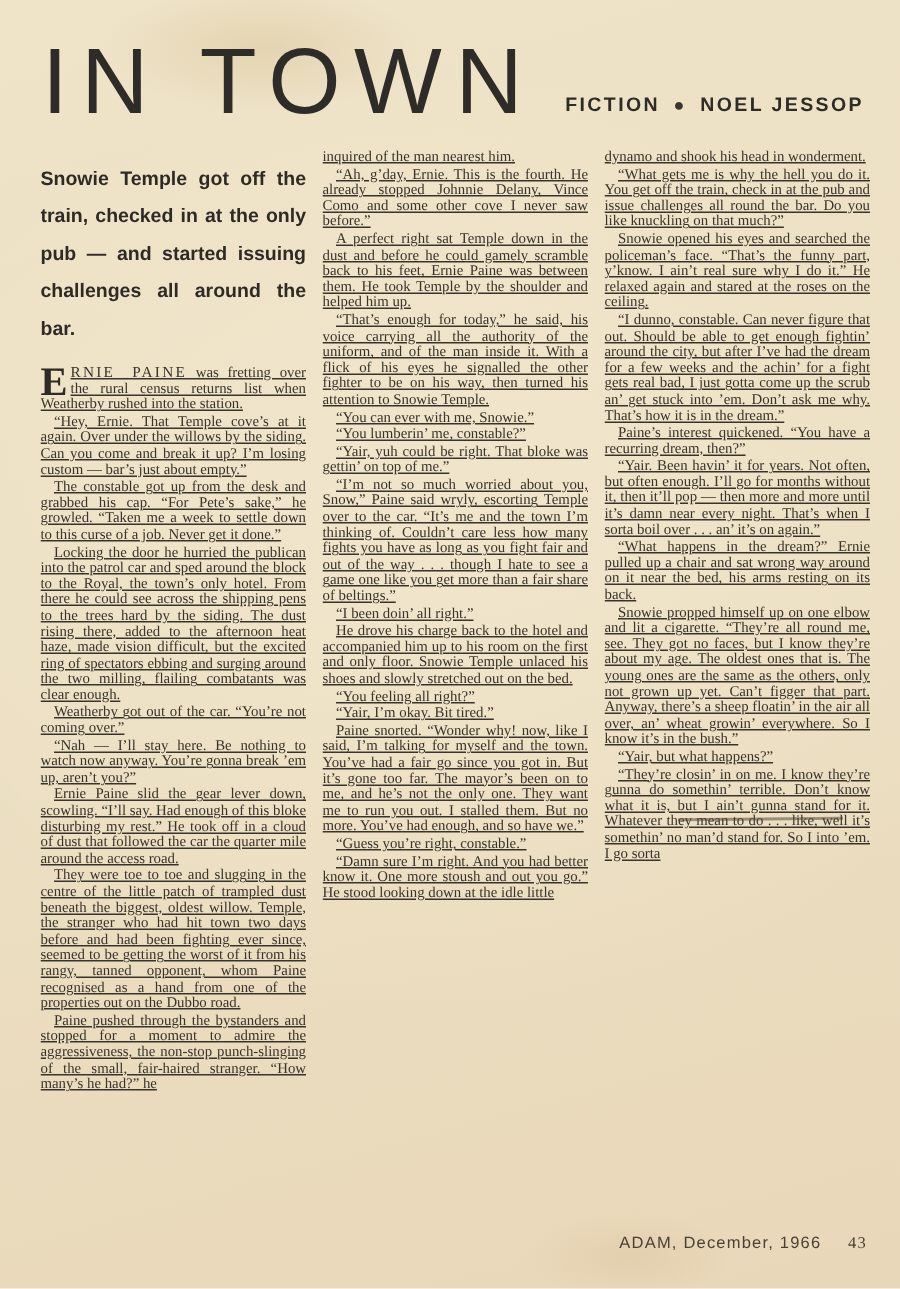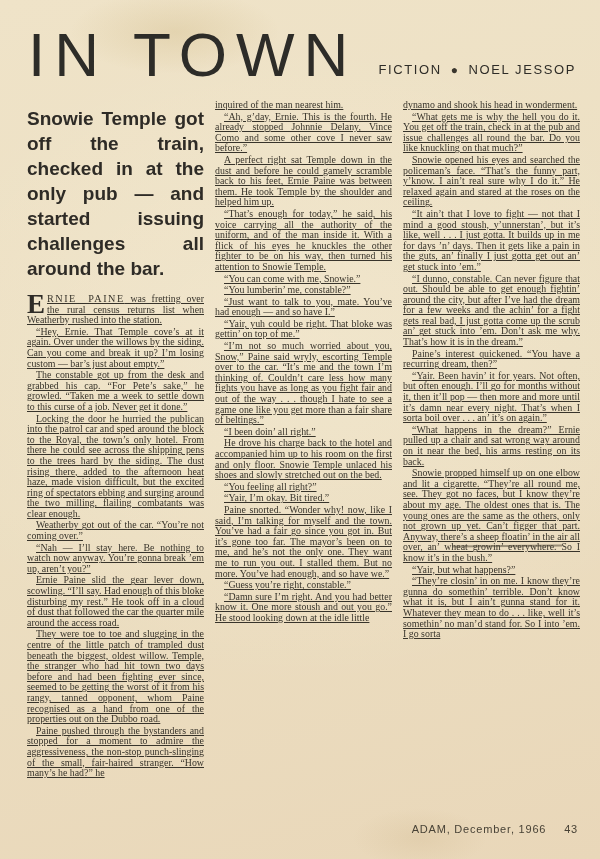--- a/index.html
+++ b/index.html
@@ -15,52 +15,52 @@
       radial-gradient(520px 420px at 300px 360px, rgba(255,250,235,0.22), rgba(0,0,0,0) 78%),
       linear-gradient(165deg, #efe3c8 0%, #ecdfc2 50%, #e9d7b9 100%);
   }
   .title {
     position:absolute; top:24px; left:28px; margin:0;
     font-family:"Liberation Sans", sans-serif; font-weight:200;
     font-size:62px; line-height:1; letter-spacing:9px; color:#2d2c28;
   }
   .kicker {
     position:absolute; top:62px; right:24px;
-    font-family:"Liberation Sans", sans-serif; font-weight:400;
+    font-family:"Liberation Sans", sans-serif; font-weight:700;
     font-size:13px; letter-spacing:1.6px; color:#2e2c27;
     display:flex; align-items:center; gap:9px; white-space:nowrap;
   }
   .kicker .bullet { font-size:12px; line-height:1; color:#3a362e; }
   .columns {
     position:absolute; left:27px; top:100px; width:553px; height:750px;
     display:flex; gap:11px; overflow:hidden;
   }
   .col { flex:1 1 0; min-width:0; overflow:hidden; }
   .standfirst {
     font-family:"Liberation Sans", sans-serif; font-weight:700;
-    font-size:19px; line-height:25px; text-align:justify;
+    font-size:13px; line-height:25px; text-align:justify;
     color:#2e2b26; margin:6px 0 13px 0;
   }
   .para {
     margin:0 0 1px 0; font-size:9.9px; line-height:10.6px;
     text-align:justify; color:#38342b; text-indent:9px;
     hyphens:auto;text-decoration:underline; -webkit-hyphens:auto;
   }
   .para.dropcap-para, .para.continuation { text-indent:0; }
   .dropcap {
     float:left; font-weight:700; font-size:27px; line-height:19px;
     padding:1px 2px 0 0; color:#2e2b26;
   }
   .lead-caps { letter-spacing:1.5px; word-spacing:4px; font-size:10.2px; font-weight:400; }
   .footer {
     position:absolute; right:22px; bottom:24px;
     font-family:"Liberation Sans", sans-serif; font-size:11px;
     color:#484236; letter-spacing:0.8px; white-space:nowrap;
   }
-  .footer .pageno { margin-left:14px; }
+  .footer .pageno { margin-left:14px;font-family:Liberation Serif, serif; }
   .ink-line {
     position:absolute; left:452px; top:545px; width:110px; height:1.5px;
     background:rgba(72,63,48,0.5); transform:rotate(-0.6deg);
   }
 </style>
 </head>
 <body>
 
 <div class="page">
 
@@ -82,39 +82,37 @@
         <p class="para">Weatherby got out of the car. “You’re not coming over.”</p>
         <p class="para">“Nah — I’ll stay here. Be nothing to watch now anyway. You’re gonna break ’em up, aren’t you?”</p>
         <p class="para">Ernie Paine slid the gear lever down, scowling. “I’ll say. Had enough of this bloke disturbing my rest.” He took off in a cloud of dust that followed the car the quarter mile around the access road.</p>
         <p class="para">They were toe to toe and slugging in the centre of the little patch of trampled dust beneath the biggest, oldest willow. Temple, the stranger who had hit town two days before and had been fighting ever since, seemed to be getting the worst of it from his rangy, tanned opponent, whom Paine recognised as a hand from one of the properties out on the Dubbo road.</p>
         <p class="para">Paine pushed through the bystanders and stopped for a moment to admire the aggressiveness, the non-stop punch-slinging of the small, fair-haired stranger. “How many’s he had?” he</p>
       </div>
     <div class="col">
         <p class="para continuation">inquired of the man nearest him.</p>
         <p class="para">“Ah, g’day, Ernie. This is the fourth. He already stopped Johnnie Delany, Vince Como and some other cove I never saw before.”</p>
         <p class="para">A perfect right sat Temple down in the dust and before he could gamely scramble back to his feet, Ernie Paine was between them. He took Temple by the shoulder and helped him up.</p>
-        <p class="para">“That’s enough for today,” he said, his voice carrying all the authority of the uniform, and of the man inside it. With a flick of his eyes he knuckles the other fighter to be on his way, then turned his attention to Snowie Temple.</p>
-        <p class="para">“You can come with me, Snowie.”</p>
+        <p class="para">“That’s enough for today,” he said, his voice carrying all the authority of the uniform, and of the man inside it. With a flick of his eyes he signalled the other fighter to be on his way, then turned his attention to Snowie Temple.</p>
+        <p class="para">“You can ever with me, Snowie.”</p>
         <p class="para">“You lumberin’ me, constable?”</p>
-        <p class="para">“Just want to talk to you, mate. You’ve had enough — and so have I.”</p>
         <p class="para">“Yair, yuh could be right. That bloke was gettin’ on top of me.”</p>
         <p class="para">“I’m not so much worried about you, Snow,” Paine said wryly, escorting Temple over to the car. “It’s me and the town I’m thinking of. Couldn’t care less how many fights you have as long as you fight fair and out of the way . . . though I hate to see a game one like you get more than a fair share of beltings.”</p>
         <p class="para">“I been doin’ all right.”</p>
         <p class="para">He drove his charge back to the hotel and accompanied him up to his room on the first and only floor. Snowie Temple unlaced his shoes and slowly stretched out on the bed.</p>
         <p class="para">“You feeling all right?”</p>
         <p class="para">“Yair, I’m okay. Bit tired.”</p>
         <p class="para">Paine snorted. “Wonder why! now, like I said, I’m talking for myself and the town. You’ve had a fair go since you got in. But it’s gone too far. The mayor’s been on to me, and he’s not the only one. They want me to run you out. I stalled them. But no more. You’ve had enough, and so have we.”</p>
         <p class="para">“Guess you’re right, constable.”</p>
         <p class="para">“Damn sure I’m right. And you had better know it. One more stoush and out you go.” He stood looking down at the idle little</p>
       </div>
     <div class="col">
         <p class="para continuation">dynamo and shook his head in wonderment.</p>
         <p class="para">“What gets me is why the hell you do it. You get off the train, check in at the pub and issue challenges all round the bar. Do you like knuckling on that much?”</p>
         <p class="para">Snowie opened his eyes and searched the policeman’s face. “That’s the funny part, y’know. I ain’t real sure why I do it.” He relaxed again and stared at the roses on the ceiling.</p>
-        <p class="para">“It ain’t that I love to fight — not that I mind a good stoush, y’unnerstan’, but it’s like, well . . . I just gotta. It builds up in me for days ’n’ days. Then it gets like a pain in the guts, an’ finally I just gotta get out an’ get stuck into ’em.”</p>
         <p class="para">“I dunno, constable. Can never figure that out. Should be able to get enough fightin’ around the city, but after I’ve had the dream for a few weeks and the achin’ for a fight gets real bad, I just gotta come up the scrub an’ get stuck into ’em. Don’t ask me why. That’s how it is in the dream.”</p>
         <p class="para">Paine’s interest quickened. “You have a recurring dream, then?”</p>
         <p class="para">“Yair. Been havin’ it for years. Not often, but often enough. I’ll go for months without it, then it’ll pop — then more and more until it’s damn near every night. That’s when I sorta boil over . . . an’ it’s on again.”</p>
         <p class="para">“What happens in the dream?” Ernie pulled up a chair and sat wrong way around on it near the bed, his arms resting on its back.</p>
         <p class="para">Snowie propped himself up on one elbow and lit a cigarette. “They’re all round me, see. They got no faces, but I know they’re about my age. The oldest ones that is. The young ones are the same as the others, only not grown up yet. Can’t figger that part. Anyway, there’s a sheep floatin’ in the air all over, an’ wheat growin’ everywhere. So I know it’s in the bush.”</p>
         <p class="para">“Yair, but what happens?”</p>
         <p class="para">“They’re closin’ in on me. I know they’re gunna do somethin’ terrible. Don’t know what it is, but I ain’t gunna stand for it. Whatever they mean to do . . . like, well it’s somethin’ no man’d stand for. So I into ’em. I go sorta</p>
       </div>
   </div>
 

